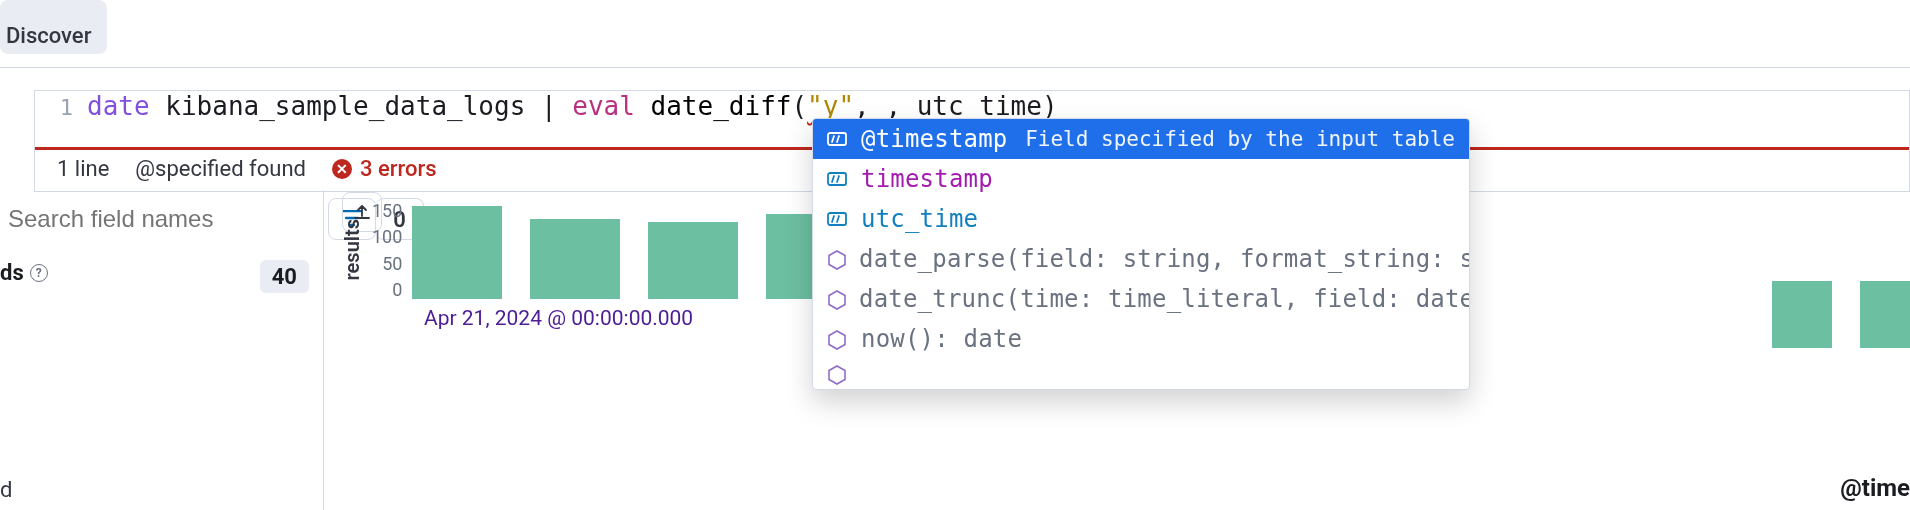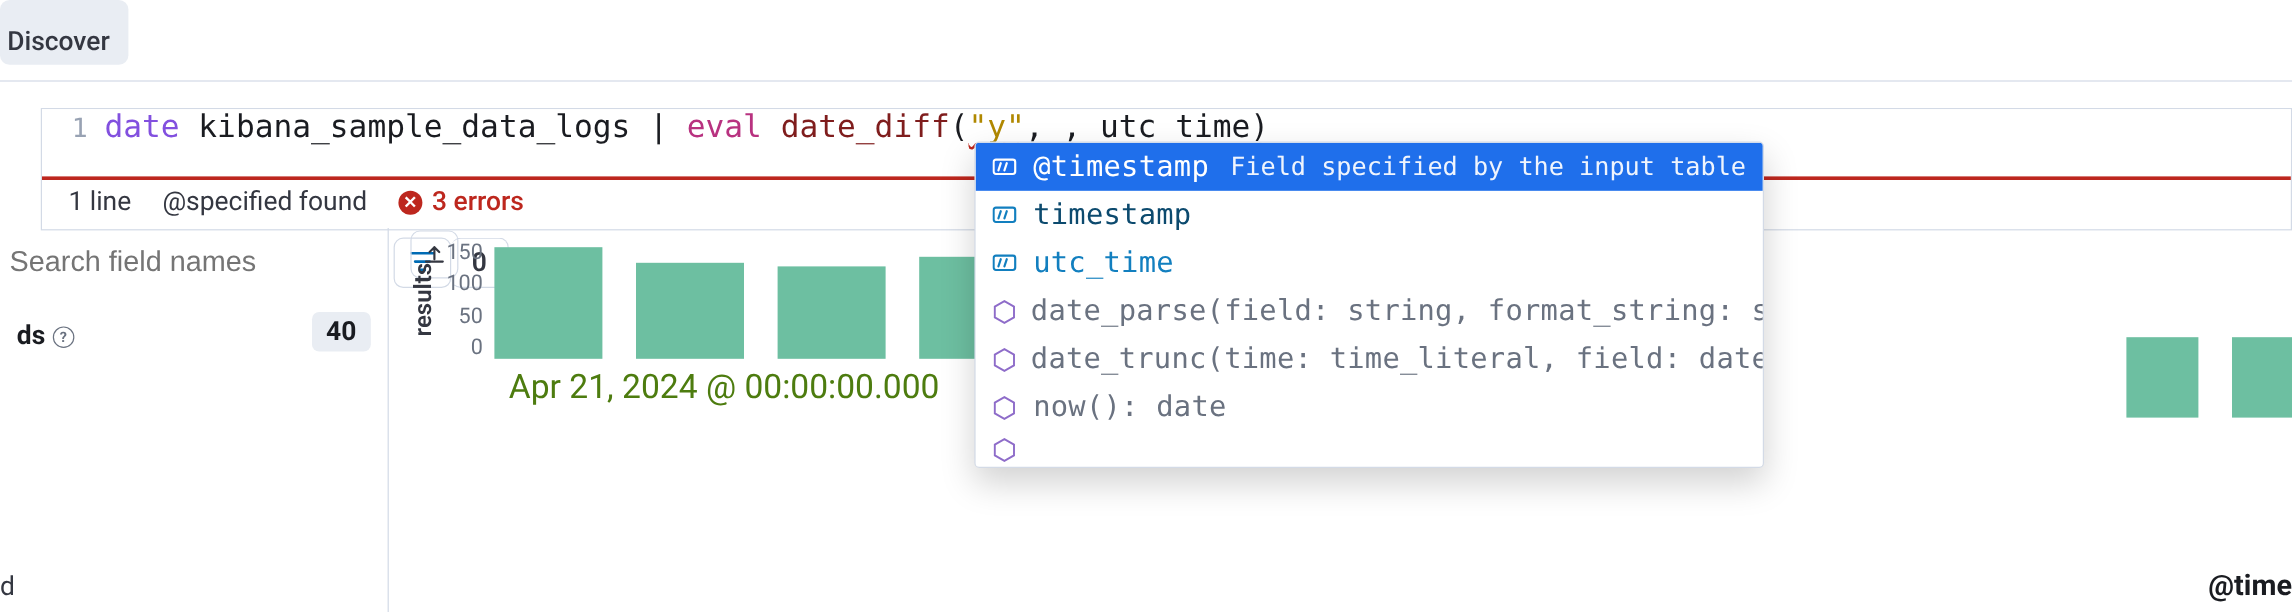--- a/index.html
+++ b/index.html
@@ -23,46 +23,46 @@
 .top{position:absolute;left:0;right:0;top:0;height:68px;border-bottom:1px solid var(--border)}
 .breadcrumb{position:absolute;left:0;top:0;padding:23px 16px 6px 6px;background:var(--chip);border-radius:8px;font-size:22px;color:#343741;font-weight:500}
 .editor{position:absolute;left:34px;right:0;top:90px;border:1px solid var(--border);border-top-width:1px;border-radius:0;background:#fff}
 .editor-inner{border-bottom:3px solid var(--red);background:#fff}
 .code-row{display:flex;align-items:baseline;height:56px;font-family:var(--mono);font-size:26px}
 .gutter{width:52px;text-align:right;padding-right:14px;color:#98a2b3;font-size:22px;user-select:none}
 .code{white-space:nowrap}
 .kw-from{color:var(--code-kw)}
 .kw-eval{color:var(--eval)}
 .ident{color:var(--text)}
-.fn{color:#7f1d1d}
+.fn{color:#000000}
 .str{color:#b08800}
 .pipe{color:var(--text)}
 .err1{text-decoration:underline wavy var(--red) 2px;text-underline-offset:4px}
 .status{display:flex;align-items:center;gap:26px;padding:6px 22px 10px;font-size:22px;color:#343741}
 .errcount{display:flex;align-items:center;gap:8px;color:var(--red);font-weight:500}
 .erricon{width:20px;height:20px;background:var(--red);border-radius:50%;display:inline-flex;align-items:center;justify-content:center;color:#fff;font-weight:700;font-size:14px;line-height:1}
 .below{position:absolute;left:0;right:0;top:190px;bottom:0;display:flex}
 .side{width:324px;border-right:1px solid var(--border);padding:8px 0 0 0}
 .search-row{display:flex;align-items:center;gap:10px;padding:0 14px 14px 0}
 .search-input{flex:1;font-size:24px;border:none;outline:none;color:#ec4899;padding:2px 0 2px 8px;background:transparent}
 .filter-btn{width:48px;height:42px;border:1px solid var(--border);border-radius:8px;display:flex;align-items:center;justify-content:center;color:#006bb4}
 .filter-count{width:48px;height:42px;border:1px solid var(--border);border-left:none;border-radius:8px;display:flex;align-items:center;justify-content:center;color:#343741;font-weight:600;font-size:22px}
-.ds-row{display:flex;align-items:flex-end;gap:8px;padding:6px 14px 2px 14px}
+.ds-row{display:flex;align-items:flex-start;gap:8px;padding:6px 14px 2px 0}
 .ds-label{font-size:22px;font-weight:700;display:flex;align-items:center;gap:6px}
 .help{width:18px;height:18px;border:1.5px solid #6a7280;border-radius:50%;display:inline-flex;align-items:center;justify-content:center;font-size:12px;color:#6a7280}
 .ds-count{margin-left:auto;background:var(--chip);border-radius:6px;padding:4px 12px;font-weight:700;font-size:22px}
 .main{flex:1;position:relative;padding:8px 0 0 12px}
 .export-btn{position:absolute;left:18px;top:2px;width:40px;height:40px;border:1px solid var(--border);border-radius:8px;display:flex;align-items:center;justify-content:center;color:#343741;font-size:18px}
 .chart{position:absolute;left:16px;top:10px;display:flex;align-items:flex-end}
 .ylabel{writing-mode:vertical-rl;transform:rotate(180deg);font-size:20px;color:#343741;margin-right:8px;align-self:center;font-weight:600}
 .axis-col{display:flex;flex-direction:column;align-items:flex-end;gap:3px;font-size:18px;color:#6a7280;margin-right:10px;height:100px;justify-content:space-between}
 .bars{display:flex;align-items:flex-end;gap:28px;height:100px;border-bottom:1px solid transparent;position:relative}
 .bar{width:90px;background:var(--green)}
 .bar2{height:100px;width:60px;background:var(--green)}
-.xlabel{position:absolute;left:100px;top:116px;font-size:28px;color:#4d7c0f}
+.xlabel{position:absolute;left:100px;top:116px;font-size:21px;color:#4c1d95}
 .rbars{position:absolute;right:-10px;top:58px;display:flex;gap:28px;align-items:flex-end;height:100px}
 .suggest{position:absolute;left:812px;top:118px;width:658px;background:#fff;border:1px solid var(--border);border-radius:4px;box-shadow:0 12px 28px rgba(0,0,0,.18);font-family:var(--mono);font-size:24px;overflow:hidden;z-index:50}
 .sitem{padding:6px 14px;display:flex;align-items:center;gap:12px;white-space:nowrap;overflow:hidden;text-overflow:ellipsis}
 .sitem.sel{background:var(--suggest-sel);color:#fff}
 .sicon{display:inline-flex;width:22px;height:18px}
 .stext{flex:0 0 auto;letter-spacing:.2px}
 .sdesc{margin-left:auto;font-size:21px;opacity:.93}
 .fn-suffix{color:#6a7280}
 .bottom-right{position:absolute;right:0;bottom:8px;font-weight:700;font-size:24px;color:var(--text)}
 .cutoff-d{position:absolute;left:0;bottom:8px;font-size:22px;color:#343741}
@@ -163,21 +163,21 @@
     <span class="stext">@timestamp</span>
     <span class="sdesc">Field specified by the input table</span>
   </div>
   <div class="sitem">
     <span class="sicon">
       <svg width="22" height="18" viewBox="0 0 22 18">
           <rect x="1" y="3" width="18" height="12" rx="2" fill="none" stroke="#127fbf" stroke-width="1.8"></rect>
           <path d="M7 6l-2 6M12 6l-2 6" stroke="#127fbf" stroke-width="1.8" stroke-linecap="round"></path>
         </svg>
     </span>
-    <span class="stext" style="color:#0c4a6e">timestamp</span>
+    <span class="stext" style="color:#a21caf">timestamp</span>
   </div>
   <div class="sitem">
     <span class="sicon">
       <svg width="22" height="18" viewBox="0 0 22 18">
           <rect x="1" y="3" width="18" height="12" rx="2" fill="none" stroke="#127fbf" stroke-width="1.8"></rect>
           <path d="M7 6l-2 6M12 6l-2 6" stroke="#127fbf" stroke-width="1.8" stroke-linecap="round"></path>
         </svg>
     </span>
     <span class="stext" style="color:#127fbf">utc_time</span>
   </div>

